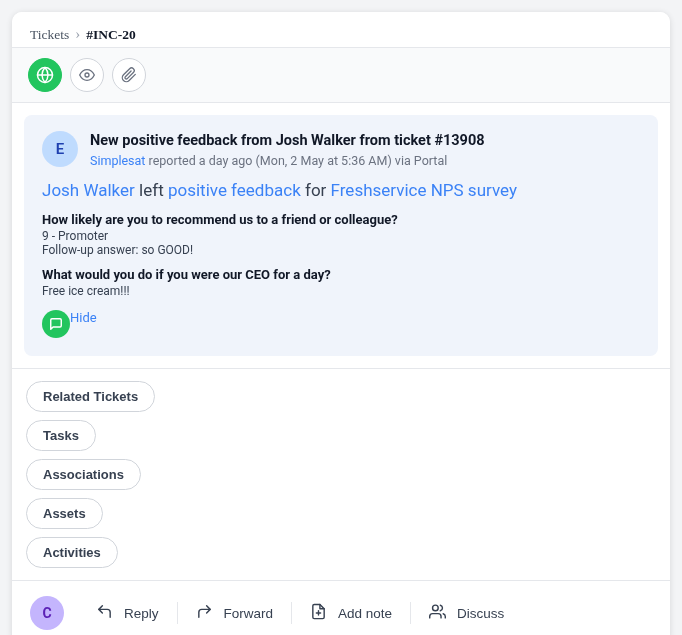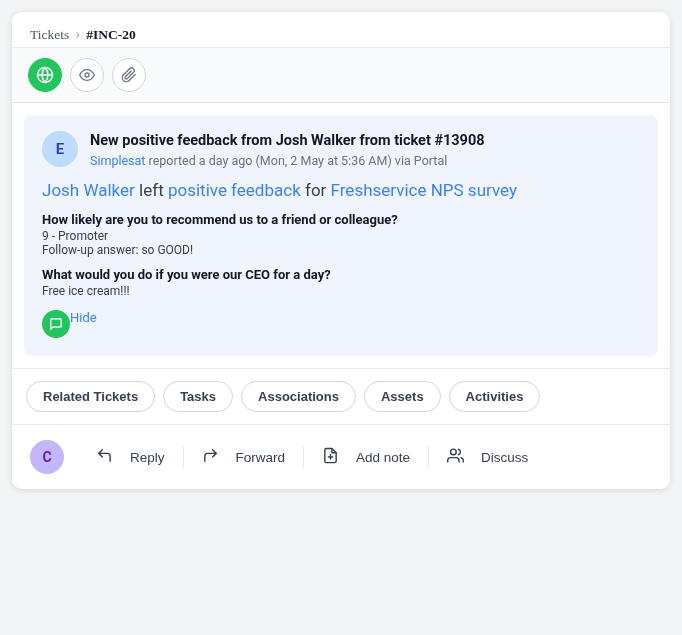--- a/index.html
+++ b/index.html
@@ -171,20 +171,21 @@
     }
     
     .tabs-row {
       display: flex;
       align-items: flex-start;
       gap: 8px;
       padding: 12px 14px;
       background: #fff;
       border-top: 1px solid #e5e7eb;
       flex-wrap: wrap;
+      flex-direction: column;
     }
     .tab-btn {
       padding: 7px 16px;
       border-radius: 20px;
       border: 1.5px solid #d1d5db;
       background: #fff;
       font-size: 13px;
       font-weight: 600;
       color: #374151;
       cursor: pointer;
@@ -209,21 +210,21 @@
       align-items: center;
       justify-content: center;
       font-size: 14px;
       font-weight: 700;
       flex-shrink: 0;
       margin-right: 14px;
     }
     .action-btn {
       display: flex;
       align-items: center;
-      gap: 17px;
+      gap: 11px;
       padding: 0 18px;
       font-size: 13.5px;
       font-weight: 500;
       color: #374151;
       cursor: pointer;
       background: none;
       border: none;
       height: 36px;
     }
     .action-divider {

